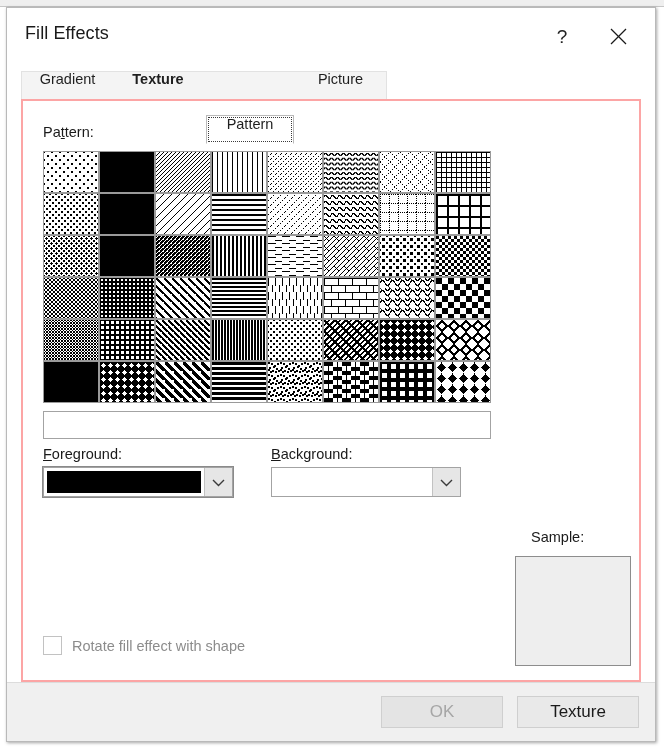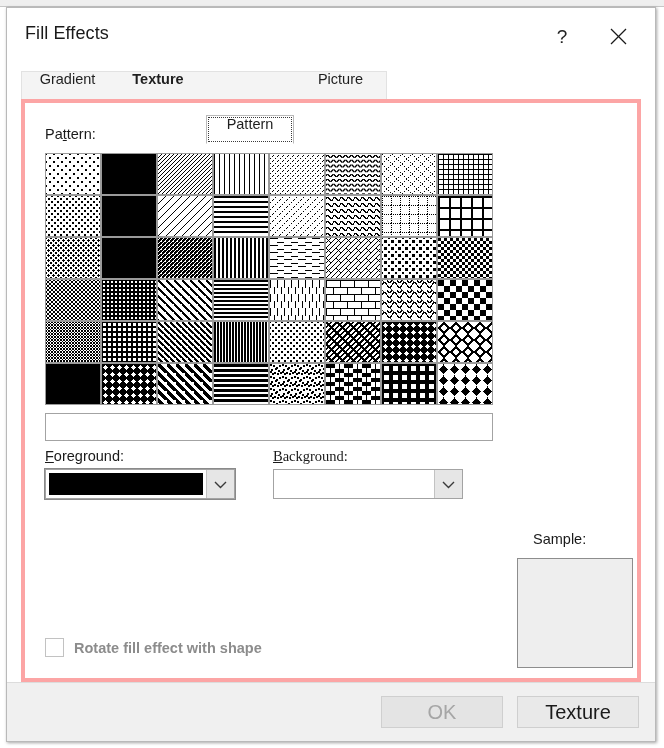--- a/index.html
+++ b/index.html
@@ -122,35 +122,35 @@
   .tab-texture  { left: 93px; width: 88px; font-weight: bold; }
   .tab-pattern  { left: 185px; width: 88px; }
   .tab-picture  { left: 275px; width: 89px; }
 
   
   .panel {
     position: absolute;
     left: 14px; top: 91px;
     width: 620px; height: 583px;
     background: #ffffff;
-    border: 4px solid #fca5a5;
+    border: 2px solid #fca5a5;
     box-sizing: border-box;
   }
 
   .field-label {
     position: absolute;
     font-size: 14.5px;
     color: #1a1a1a;
     white-space: nowrap;
   }
   .field-label u { text-decoration: underline; text-underline-offset: 1px; }
 
   .lbl-pattern   { left: 20px; top: 23px; }
   .lbl-foreground{ left: 20px; top: 345px; }
-  .lbl-background{ left: 248px; top: 345px; font-family: Liberation Serif, serif; }
+  .lbl-background{ left: 248px; top: 345px; }
   .lbl-sample    { left: 492px; top: 428px; margin-left: 16px; }
 
   
   .pattern-grid {
     position: absolute;
     left: 20px; top: 50px;
     width: 448px; height: 252px;
     display: grid;
     grid-template-columns: repeat(8, 56px);
     grid-template-rows: repeat(6, 42px);
@@ -215,21 +215,20 @@
   }
 
   
   .rotate-row {
     position: absolute;
     left: 20px; top: 535px;
     display: flex;
     align-items: center;
     gap: 10px;
     cursor: default;
-    font-weight: bold;
   }
   .checkbox {
     width: 19px; height: 19px;
     border: 1px solid #c2c2c2;
     background: #ffffff;
     box-sizing: border-box;
   }
   .rotate-label {
     font-size: 14.5px;
     color: #8c8c8c;
@@ -244,21 +243,21 @@
     background: #f0f0f0;
     border-top: 1px solid #dcdcdc;
   }
   .dlg-button {
     position: absolute;
     top: 13px;
     width: 122px; height: 32px;
     box-sizing: border-box;
     border: 1px solid #cfcfcf;
     background: #e4e4e4;
-    font-size: 20px;
+    font-size: 17px;
     font-family: "Liberation Sans", sans-serif;
     display: flex;
     align-items: center;
     justify-content: center;
     cursor: default;
   }
   .btn-ok     { right: 152px; color: #a6a6a6; }
   .btn-cancel { right: 16px;  color: #1a1a1a; background: #e9e9e9; }
 </style>
 </head>

